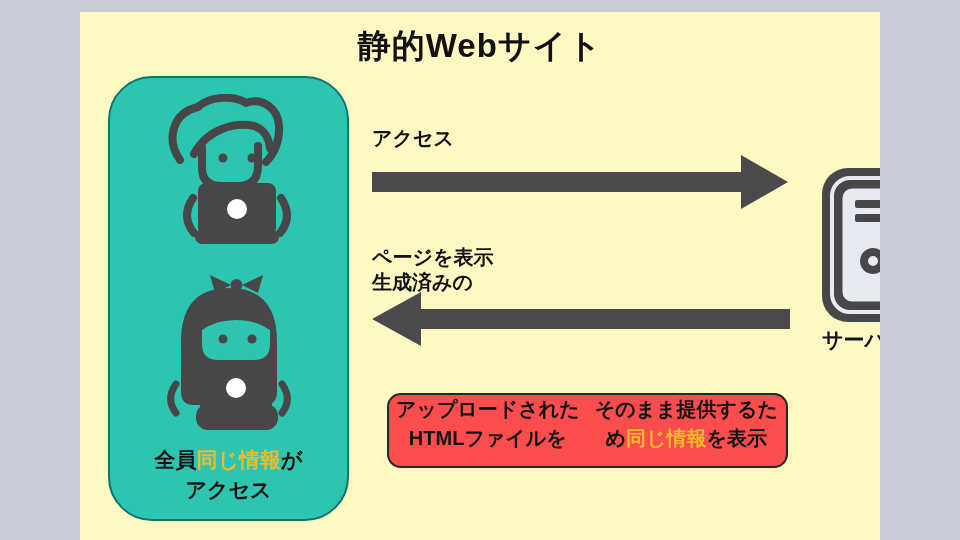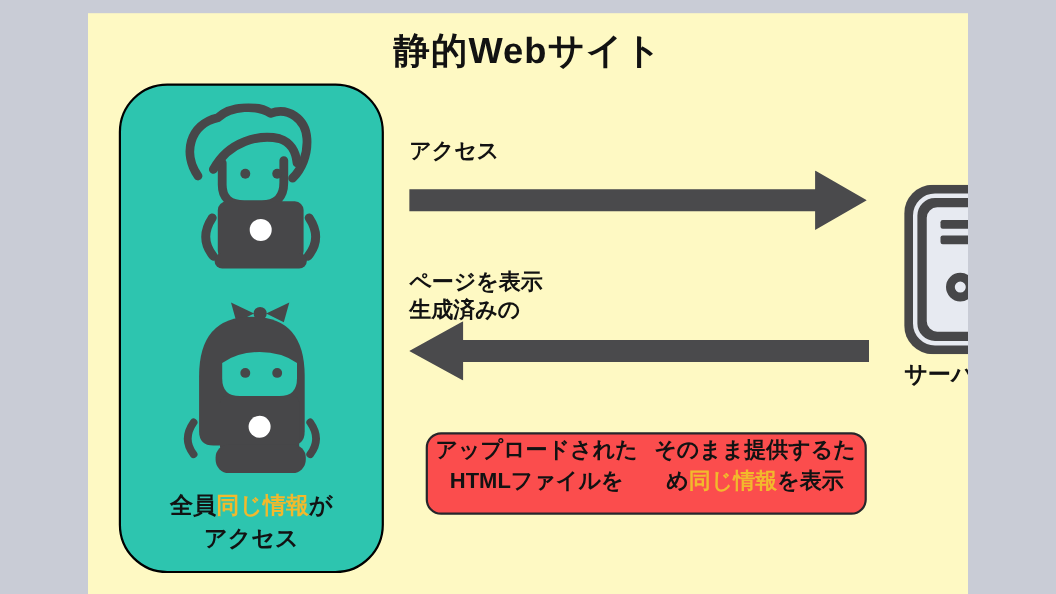--- a/index.html
+++ b/index.html
@@ -8,21 +8,21 @@
     background:#fef9c3; overflow:hidden;
     font-family:"Liberation Sans","DejaVu Sans",sans-serif;
     color:#121212;
   }
   .title {
     position:absolute; top:12px; left:0; width:100%;
     text-align:center; font-size:33px; font-weight:bold; letter-spacing:1px;
   }
   .panel {
     position:absolute; left:28px; top:64px; width:241px; height:445px;
-    background:#2DC5AF; border:2px solid #000000; border-radius:44px;
+    background:#2DC5AF; border:2px solid #0f766e; border-radius:44px;
     box-sizing:border-box;
   }
   .person { position:absolute; left:50%; transform:translateX(-50%); }
   .person1 { top:16px; }
   .person2 { top:194px; }
   .panel-caption {
     position:absolute; left:0; bottom:14px; width:100%;
     text-align:center; font-size:21px; font-weight:bold; line-height:1.42;
   }
   .hl { color:#F2B92C; }

